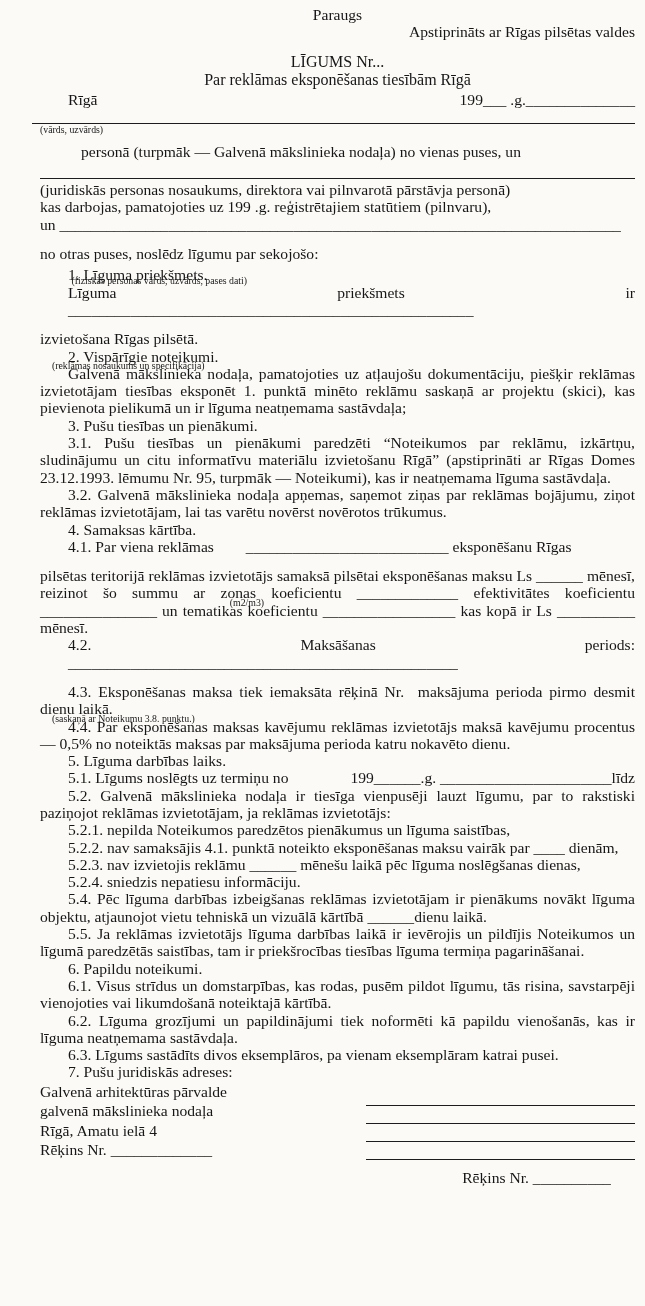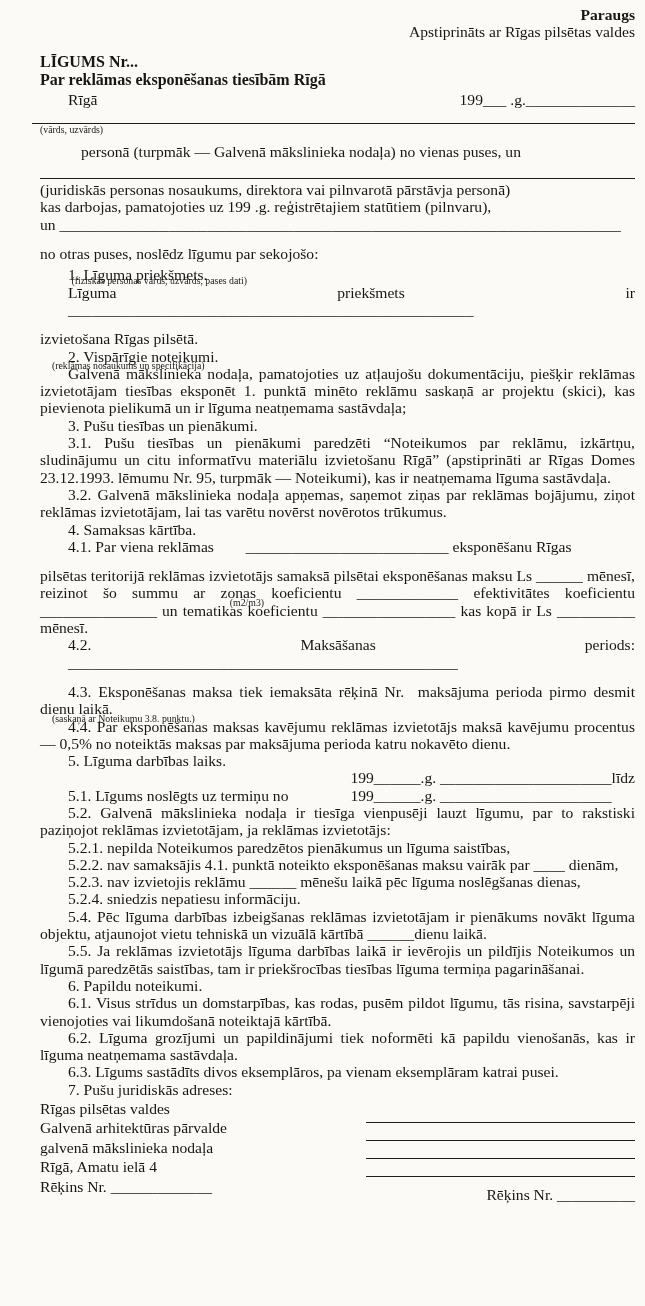--- a/index.html
+++ b/index.html
@@ -6,22 +6,22 @@
   body{
     width:645px;height:1306px;overflow:hidden;
     background:#fbfaf7;color:#161616;
     font-family:"Liberation Serif", serif;
     -webkit-font-smoothing:antialiased;
   }
   .page{padding:6px 10px 0 40px;width:595px;}
   p{margin:0;font-size:15.6px;line-height:17.3px;text-align:justify;}
   .ind{text-indent:28px;}
   .hdr p{text-align:right;}
-  .hdr .b{font-weight:bold;}
-  .ttl{font-weight:bold;font-size:16px;line-height:18px;}
+  .hdr .b{font-weight:normal;text-align:center;}
+  .ttl{text-align:center;font-weight:normal;font-size:16px;line-height:18px;}
   .ttl-wrap{margin-top:12px;margin-bottom:2px;}
   .small{font-size:9.8px;line-height:11px;}
   .row-pd{display:flex;justify-content:space-between;gap:44px;}
   .row-pd .city{text-indent:28px;min-width:120px;}
   .rule{border-top:1.7px solid #1c1c1c;height:0;}
   .rule-1{margin-top:15px;margin-left:-8px;}
   .rule-2{margin-top:18px;margin-bottom:2px;}
   .fw{display:inline-block;position:relative;white-space:nowrap;}
   .fw .cap{
     position:absolute;top:13px;left:12px;width:100%;
@@ -35,21 +35,21 @@
   .mb-cap{margin-bottom:12px;}
   .mb4{margin-bottom:4px;}
   .row51{display:flex;justify-content:space-between;align-items:flex-end;}
   .row51 .dates p{text-align:left;}
   .addr{display:flex;margin-top:1px;}
   .addr .left{width:318px;}
   .addr .left p{line-height:19.4px;text-align:left;}
   .addr .right{flex:1;padding-left:8px;}
   .sign-rule{border-bottom:1.6px solid #1c1c1c;height:17px;}
   .sign-rule.first{height:23px;}
-  .acct-line{margin-top:9px;padding-left:72px;text-align:right;}
+  .acct-line{margin-top:9px;padding-left:72px;text-align:center;}
 </style>
 </head>
 <body>
 
 <div class="page">
 
   <div class="hdr">
     <p class="b">Paraugs</p>
     <p>Apstiprināts ar Rīgas pilsētas valdes</p>
   </div>
@@ -120,41 +120,39 @@
     </span>
   </p>
   <p class="ind">4.3. Eksponēšanas maksa tiek iemaksāta rēķinā Nr.&nbsp; maksājuma perioda pirmo desmit dienu laikā.</p>
   <p class="ind">4.4. Par eksponēšanas maksas kavējumu reklāmas izvietotājs maksā kavējumu procentus — 0,5% no noteiktās maksas par maksājuma perioda katru nokavēto dienu.</p>
 
   <p class="ind">5. Līguma darbības laiks.</p>
   <div class="row51">
     <p class="ind">5.1. Līgums noslēgts uz termiņu no</p>
     <div class="dates">
       <p>199______.g. ______________________līdz</p>
-      <p>199______.g. ______________________</p>
     </div>
   </div>
   <p class="ind">5.2. Galvenā mākslinieka nodaļa ir tiesīga vienpusēji lauzt līgumu, par to rakstiski paziņojot reklāmas izvietotājam, ja reklāmas izvietotājs:</p>
   <p class="ind">5.2.1. nepilda Noteikumos paredzētos pienākumus un līguma saistības,</p>
   <p class="ind">5.2.2. nav samaksājis 4.1. punktā noteikto eksponēšanas maksu vairāk par ____ dienām,</p>
   <p class="ind">5.2.3. nav izvietojis reklāmu ______ mēnešu laikā pēc līguma noslēgšanas dienas,</p>
   <p class="ind">5.2.4. sniedzis nepatiesu informāciju.</p>
   <p class="ind">5.4. Pēc līguma darbības izbeigšanas reklāmas izvietotājam ir pienākums novākt līguma objektu, atjaunojot vietu tehniskā un vizuālā kārtībā ______dienu laikā.</p>
   <p class="ind">5.5. Ja reklāmas izvietotājs līguma darbības laikā ir ievērojis un pildījis Noteikumos un līgumā paredzētās saistības, tam ir priekšrocības tiesības līguma termiņa pagarināšanai.</p>
 
   <p class="ind">6. Papildu noteikumi.</p>
   <p class="ind">6.1. Visus strīdus un domstarpības, kas rodas, pusēm pildot līgumu, tās risina, savstarpēji vienojoties vai likumdošanā noteiktajā kārtībā.</p>
   <p class="ind">6.2. Līguma grozījumi un papildinājumi tiek noformēti kā papildu vienošanās, kas ir līguma neatņemama sastāvdaļa.</p>
   <p class="ind">6.3. Līgums sastādīts divos eksemplāros, pa vienam eksemplāram katrai pusei.</p>
 
   <p class="ind">7. Pušu juridiskās adreses:</p>
 
   <div class="addr">
     <div class="left">
-      <p>Rīgas pilsētas valdes</p>
       <p>Galvenā arhitektūras pārvalde</p>
       <p>galvenā mākslinieka nodaļa</p>
       <p>Rīgā, Amatu ielā 4</p>
       <p>
         <span>Rēķins Nr.</span>
         <span>_____________</span>
       </p>
     </div>
     <div class="right">
       <div class="sign-rule first"></div>

